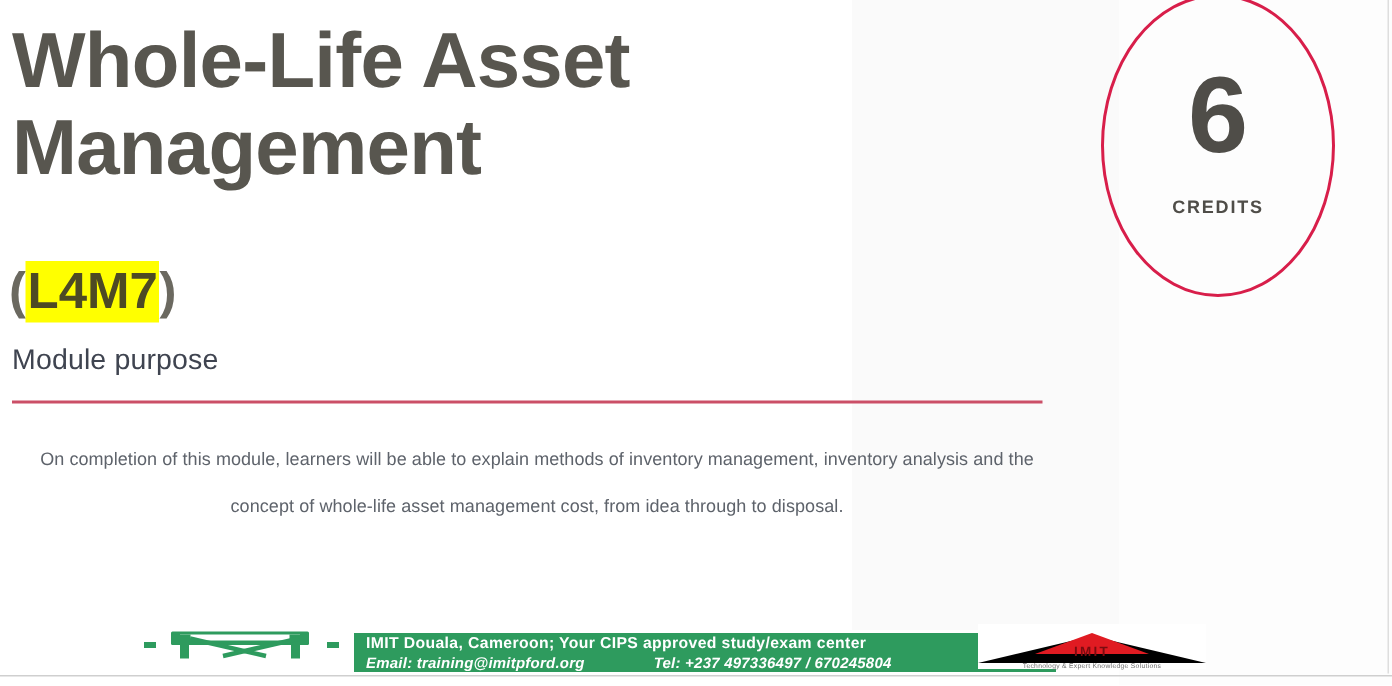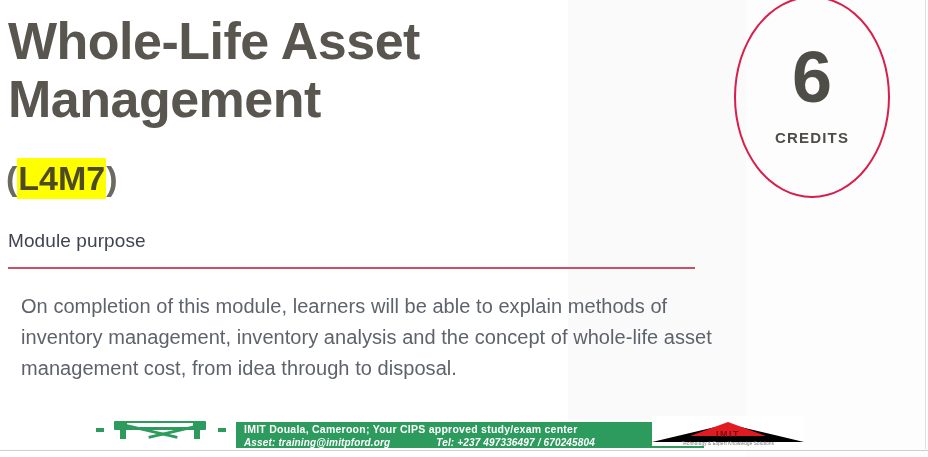--- a/index.html
+++ b/index.html
@@ -66,21 +66,21 @@
     font-weight: bold;
     letter-spacing: -0.5px;
     color: #58564f;
     white-space: pre-line;
   }
 
   
   .modcode {
     position: absolute;
     left: 6px;
-    top: 158px;
+    top: 174px;
     font-size: 34px;
     line-height: 40px;
     font-weight: bold;
     color: #58564f;
     white-space: nowrap;
   }
   .modcode .paren {
     color: #6b6960;
   }
   .modcode .hl {
@@ -103,27 +103,28 @@
   .rule {
     position: absolute;
     left: 8px;
     top: 267px;
     width: 687px;
     height: 2px;
     background: #cb4f67;
   }
   .purpose-body {
     position: absolute;
-    left: 21px;
+    left: 8px;
     top: 291px;
     width: 700px;
-    font-size: 20px;
+    font-size: 12px;
     line-height: 31px;
     color: #5e636b;
     letter-spacing: 0.05px;
+    text-align: center;
   }
 
   
   .credits-badge {
     position: absolute;
     left: 734px;
     top: -4px;
     width: 156px;
     height: 202px;
     border: 2px solid #d81e4a;
@@ -140,21 +141,21 @@
     line-height: 78px;
     font-weight: bold;
     color: #4f4d48;
   }
   .credits-label {
     position: absolute;
     left: 734px;
     top: 128px;
     width: 156px;
     text-align: center;
-    font-size: 15px;
+    font-size: 12px;
     line-height: 20px;
     font-weight: bold;
     letter-spacing: 1.2px;
     color: #4f4d48;
   }
 
   
   .footer {
     position: absolute;
     left: 0;
@@ -311,21 +312,21 @@
       <div class="logo-mark lm-dot-r"></div>
       <div class="logo-mark lm-leg-a"></div>
       <div class="logo-mark lm-leg-b"></div>
       <div class="logo-mark lm-foot-l"></div>
       <div class="logo-mark lm-foot-r"></div>
     </div>
 
     <div class="footer-banner">
       <div class="line1">IMIT Douala, Cameroon; Your CIPS approved study/exam center</div>
       <div class="line2">
-        <span class="email">Asset: training@imitpford.org</span>
+        <span class="email">Email: training@imitpford.org</span>
         <span class="tel">Tel: +237 497336497 / 670245804</span>
       </div>
     </div>
 
     <div class="footer-logo-right">
       <div class="teks-tri"></div>
       <div class="teks-dia"></div>
       <div class="teks-word">IMIT</div>
       <div class="teks-tag">Technology &amp; Expert Knowledge Solutions</div>
     </div>

